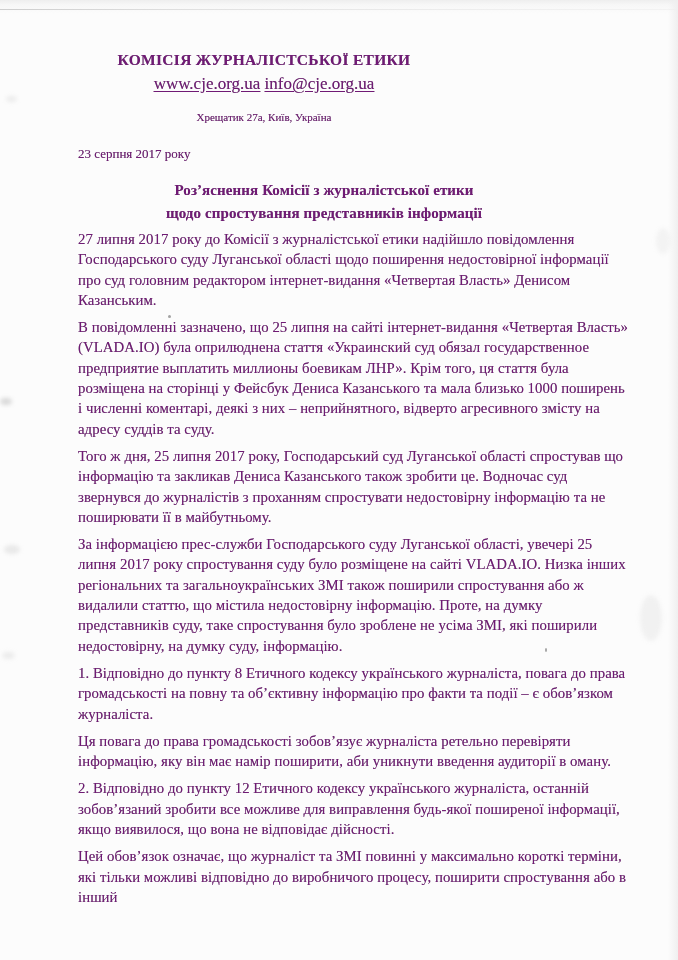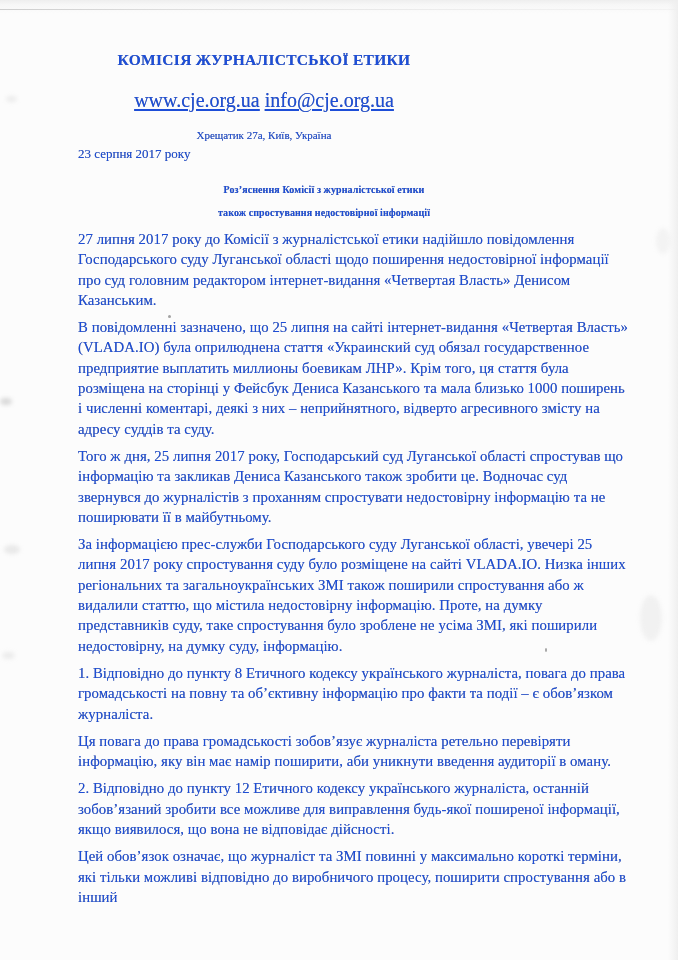--- a/index.html
+++ b/index.html
@@ -7,21 +7,21 @@
     padding: 0;
     background: #ffffff;
   }
   .page {
     position: relative;
     width: 678px;
     height: 960px;
     background: #fcfcfc;
     overflow: hidden;
     font-family: "Liberation Serif", "DejaVu Serif", serif;
-    color: #1d4ed8;
+    color: #701a75;
     text-shadow: 0 0 0.5px rgba(90, 90, 90, 0.65);
   }
 
   
   .scan-edge-top {
     position: absolute;
     top: 0; left: 0; right: 0;
     height: 14px;
     background: linear-gradient(180deg, #eeeeee 0%, #f7f7f7 35%, rgba(252,252,252,0) 100%);
     pointer-events: none;
@@ -73,22 +73,22 @@
     text-align: center;
     line-height: 1.35;
   }
   .org-name {
     font-weight: bold;
     font-size: 15.5px;
     letter-spacing: 0.3px;
     white-space: nowrap;
   }
   .contact-line {
-    font-size: 20px;
-    margin-top: 16px;
+    font-size: 17px;
+    margin-top: 2px;
     white-space: nowrap;
   }
   .contact-line .link {
     text-decoration: underline;
     text-underline-offset: 2px;
   }
   .address {
     font-size: 11px;
     margin-top: 14px;
     white-space: nowrap;
@@ -103,21 +103,21 @@
   }
 
   
   .doc-title {
     position: absolute;
     top: 179px;
     left: 78px;
     width: 492px;
     text-align: center;
     font-weight: bold;
-    font-size: 10px;
+    font-size: 15px;
     line-height: 22.5px;
     letter-spacing: 0.1px;
   }
 
   
   .body-text {
     position: absolute;
     top: 229px;
     left: 78px;
     width: 566px;
@@ -152,21 +152,21 @@
       <span class="link">www.cje.org.ua</span>
       <span class="link">info@cje.org.ua</span>
     </div>
     <div class="address">Хрещатик 27а, Київ, Україна</div>
   </header>
 
   <div class="date-line">23 серпня 2017 року</div>
 
   <div class="doc-title">
     <div>Роз’яснення Комісії з журналістської етики</div>
-    <div>також спростування недостовірної інформації</div>
+    <div>щодо спростування представників інформації</div>
   </div>
 
   <main class="body-text">
     <p>27 липня 2017 року до Комісії з журналістської етики надійшло повідомлення Господарського суду Луганської області щодо поширення недостовірної інформації про суд головним редактором інтернет-видання «Четвертая Власть» Денисом Казанським.</p>
     <p>В повідомленні зазначено, що 25 липня на сайті інтернет-видання «Четвертая Власть» (VLADA.IO) була оприлюднена стаття «Украинский суд обязал государственное предприятие выплатить миллионы боевикам ЛНР». Крім того, ця стаття була розміщена на сторінці у Фейсбук Дениса Казанського та мала близько 1000 поширень і численні коментарі, деякі з них – неприйнятного, відверто агресивного змісту на адресу суддів та суду.</p>
     <p>Того ж дня, 25 липня 2017 року, Господарський суд Луганської області спростував що інформацію та закликав Дениса Казанського також зробити це. Водночас суд звернувся до журналістів з проханням спростувати недостовірну інформацію та не поширювати її в майбутньому.</p>
     <p>За інформацією прес-служби Господарського суду Луганської області, увечері 25 липня 2017 року спростування суду було розміщене на сайті VLADA.IO. Низка інших регіональних та загальноукраїнських ЗМІ також поширили спростування або ж видалили статтю, що містила недостовірну інформацію. Проте, на думку представників суду, таке спростування було зроблене не усіма ЗМІ, які поширили недостовірну, на думку суду, інформацію.</p>
     <p>1. Відповідно до пункту 8 Етичного кодексу українського журналіста, повага до права громадськості на повну та об’єктивну інформацію про факти та події – є обов’язком журналіста.</p>
     <p>Ця повага до права громадськості зобов’язує журналіста ретельно перевіряти інформацію, яку він має намір поширити, аби уникнути введення аудиторії в оману.</p>
     <p>2. Відповідно до пункту 12 Етичного кодексу українського журналіста, останній зобов’язаний зробити все можливе для виправлення будь-якої поширеної інформації, якщо виявилося, що вона не відповідає дійсності.</p>

